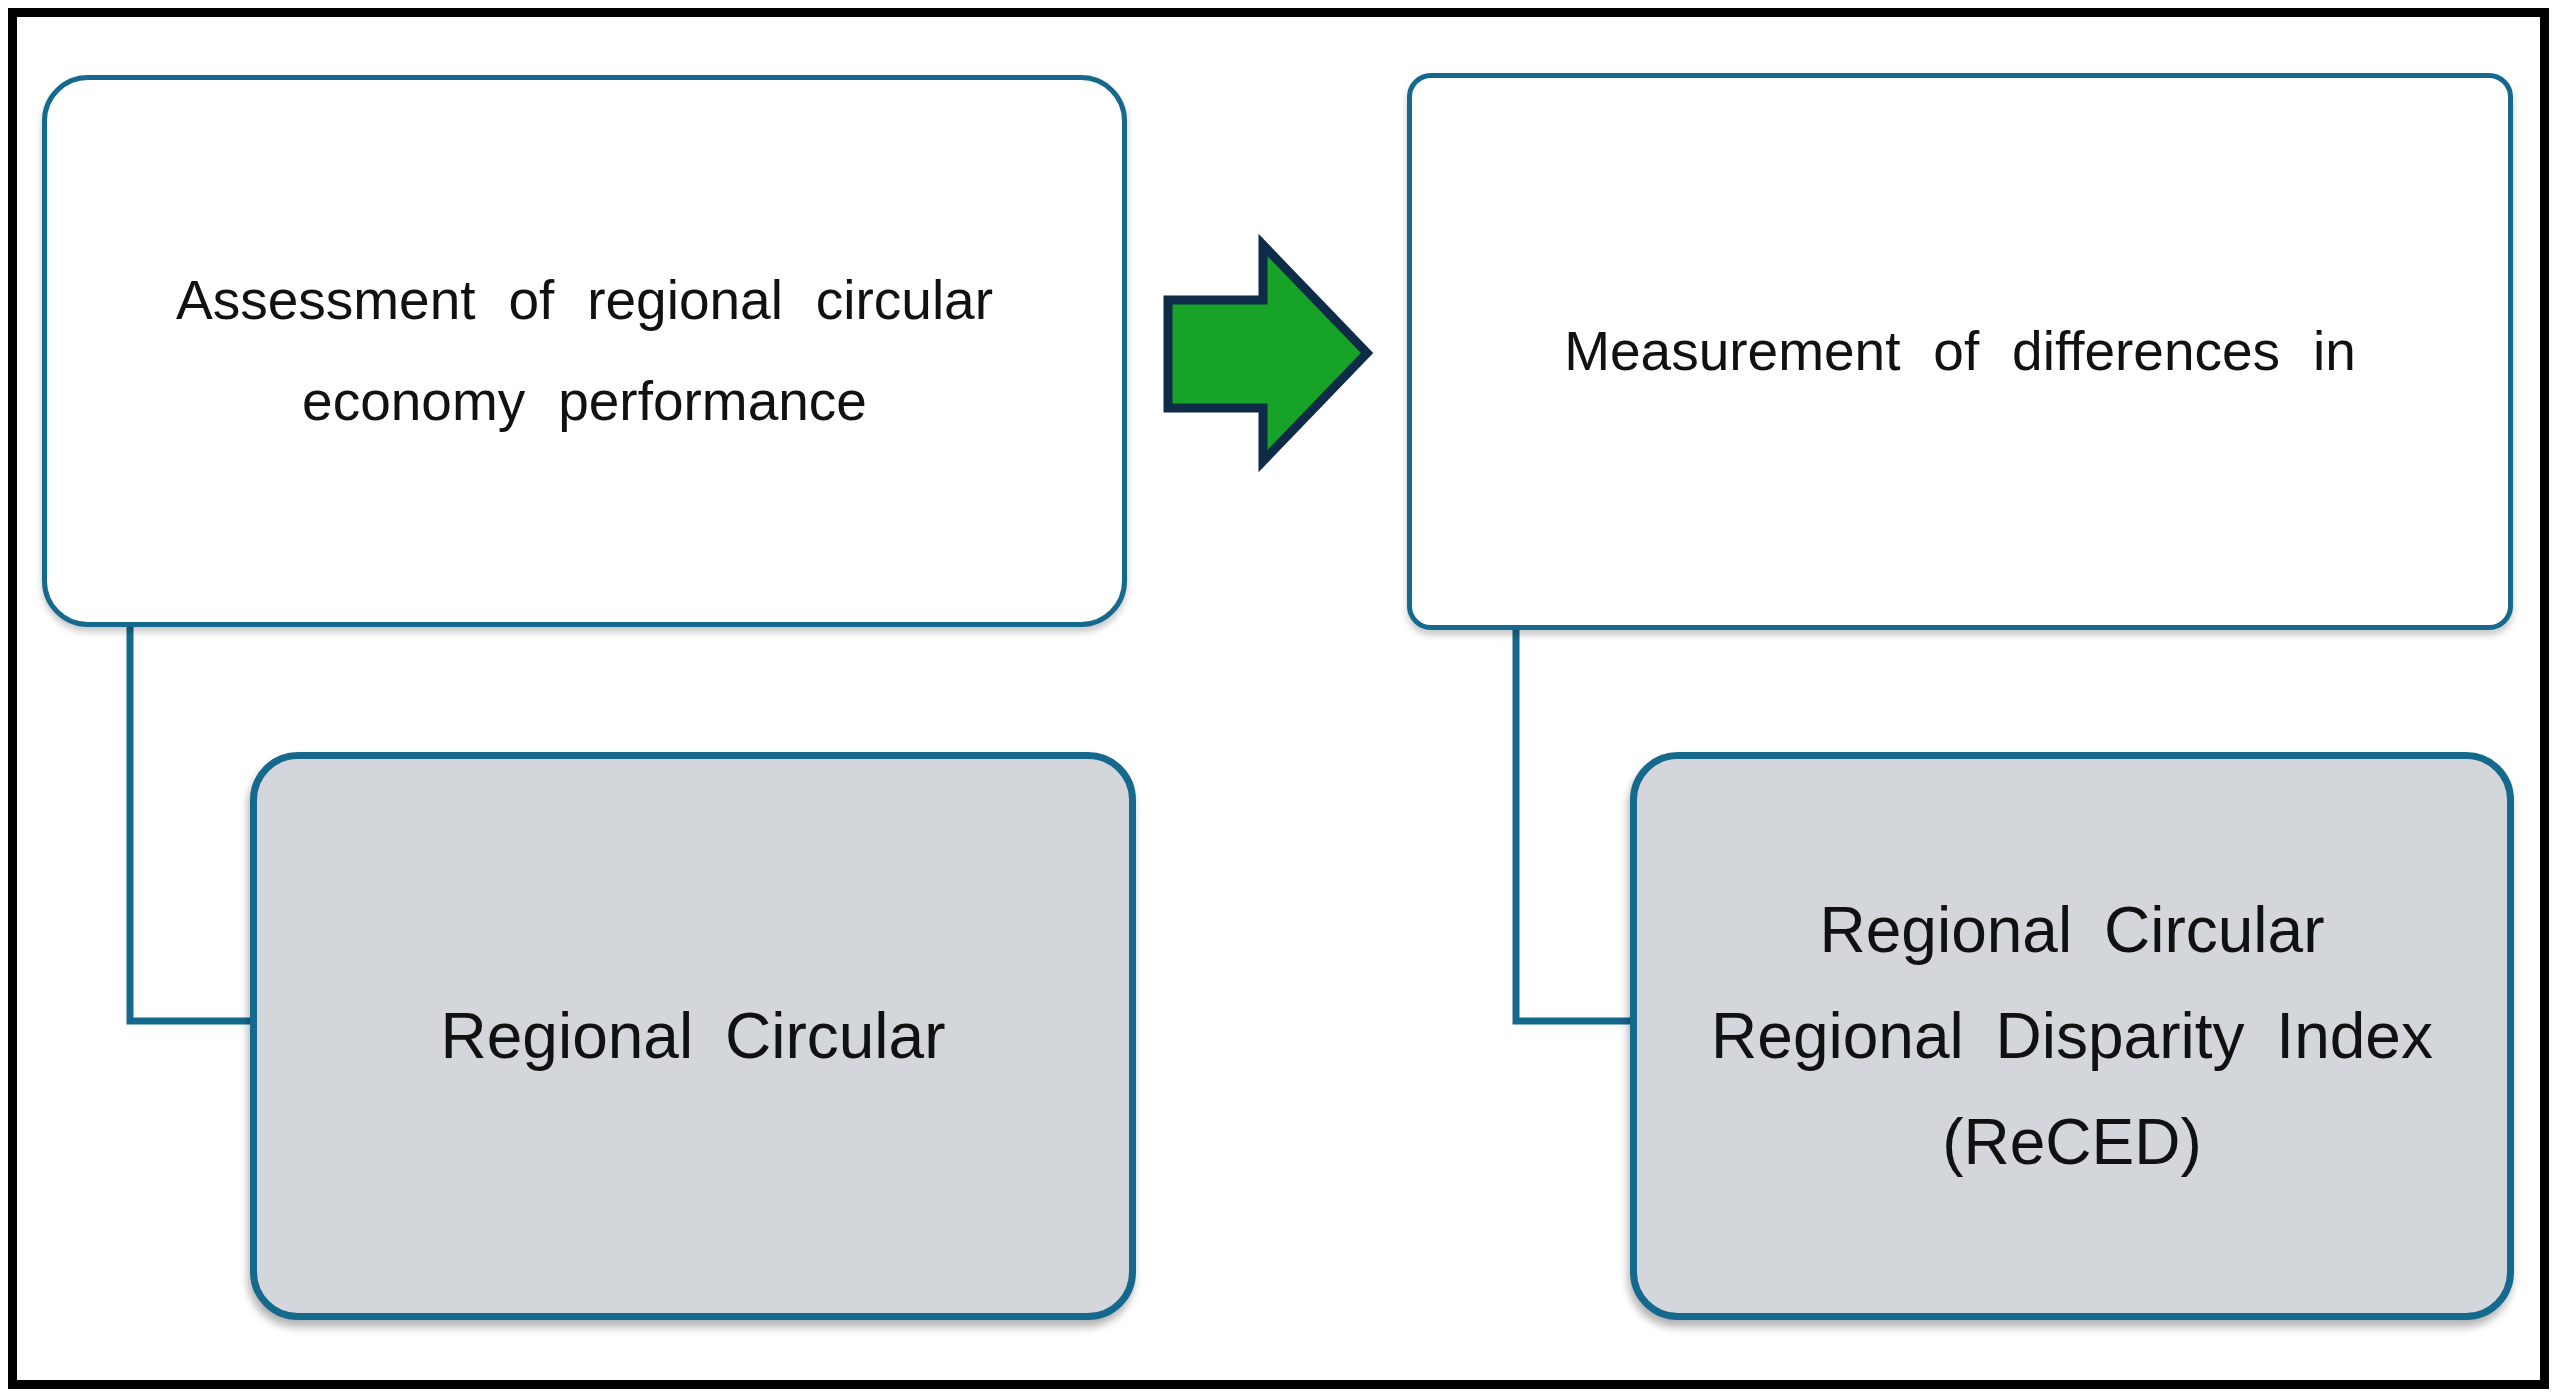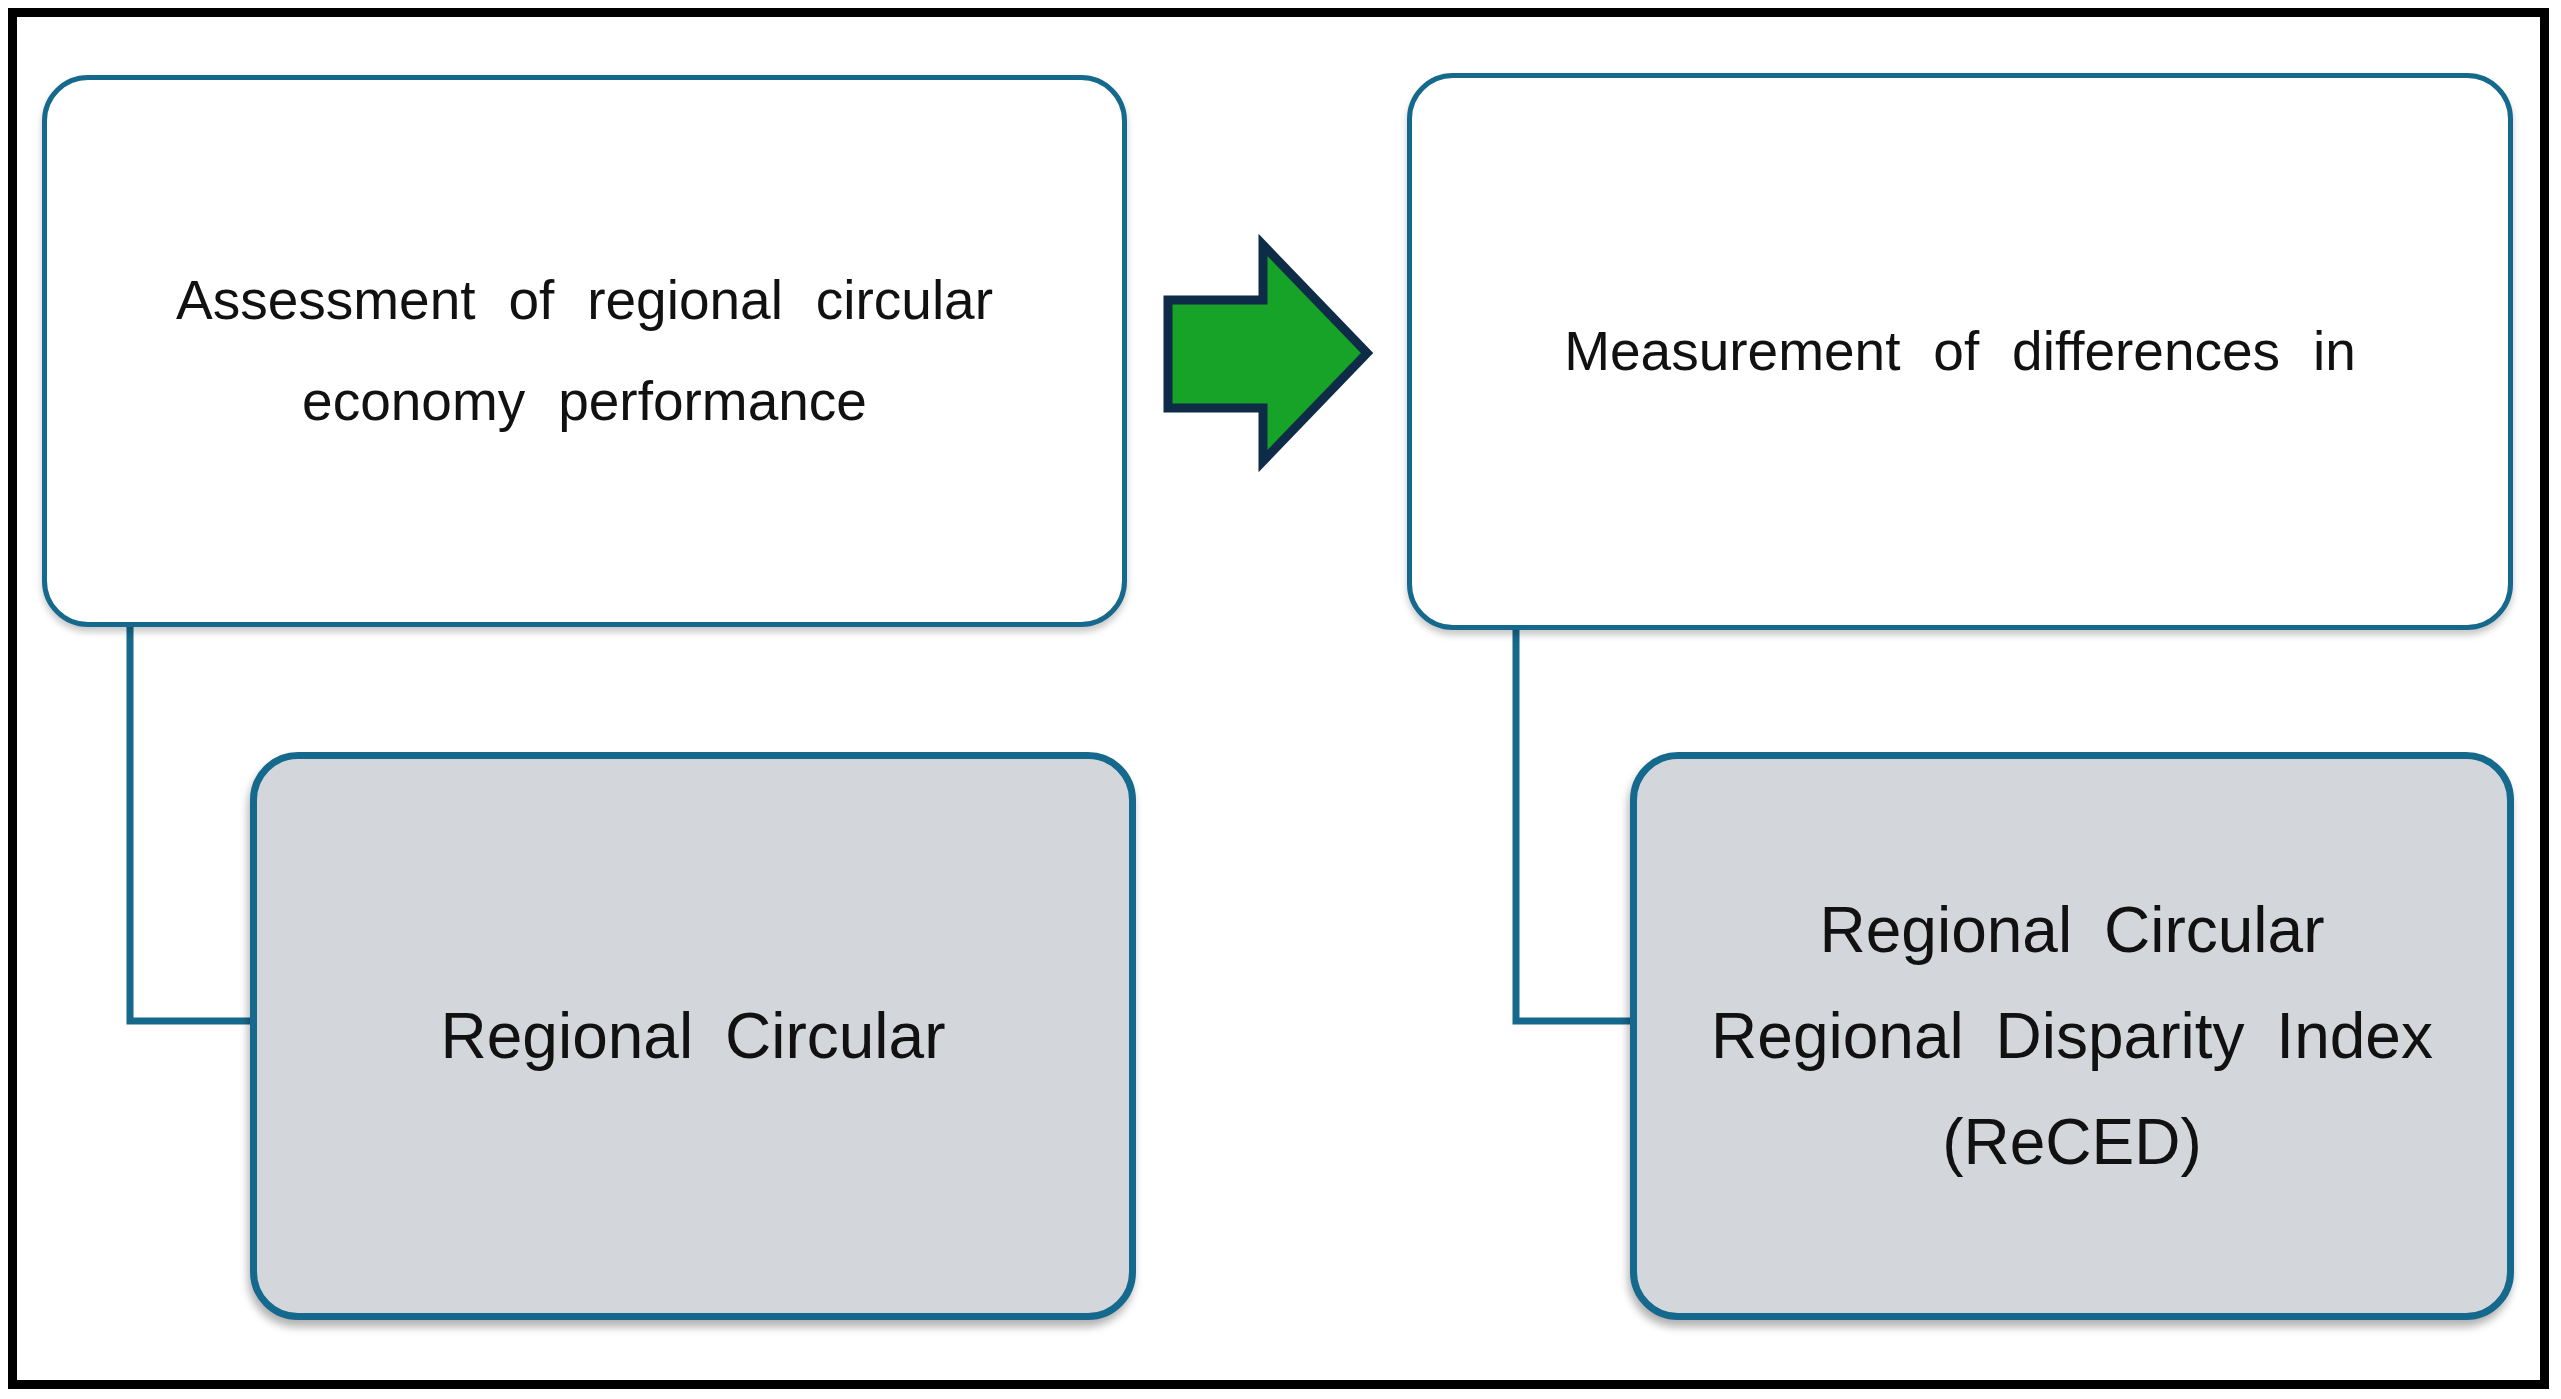--- a/index.html
+++ b/index.html
@@ -49,21 +49,21 @@
     border-radius:46px;
     box-shadow:0 5px 7px rgba(0,0,0,0.22);
   }
   .box-gray{
     background:var(--gray_fill);
     border-width:7px;
     border-radius:48px;
     box-shadow:-2px 7px 8px rgba(0,0,0,0.30);
   }
   .box-a{ left:42px;  top:75px;  width:1085px; height:552px; }
-  .box-b{ left:1407px;top:73px;  width:1106px; height:557px; }
+  .box-b{ left:1407px;top:73px;  width:1106px; height:557px;border-radius:24px; }
   .box-c{ left:250px; top:752px; width:886px;  height:568px; }
   .box-d{ left:1630px;top:752px; width:884px;  height:568px; }
   .txt{ width:100%; padding:0 20px; }
   .txt div{ white-space:nowrap; }
   .txt-top{
     font-size:55px;
     line-height:101px;
     word-spacing:0.32em;
   }
   .txt-bottom{

